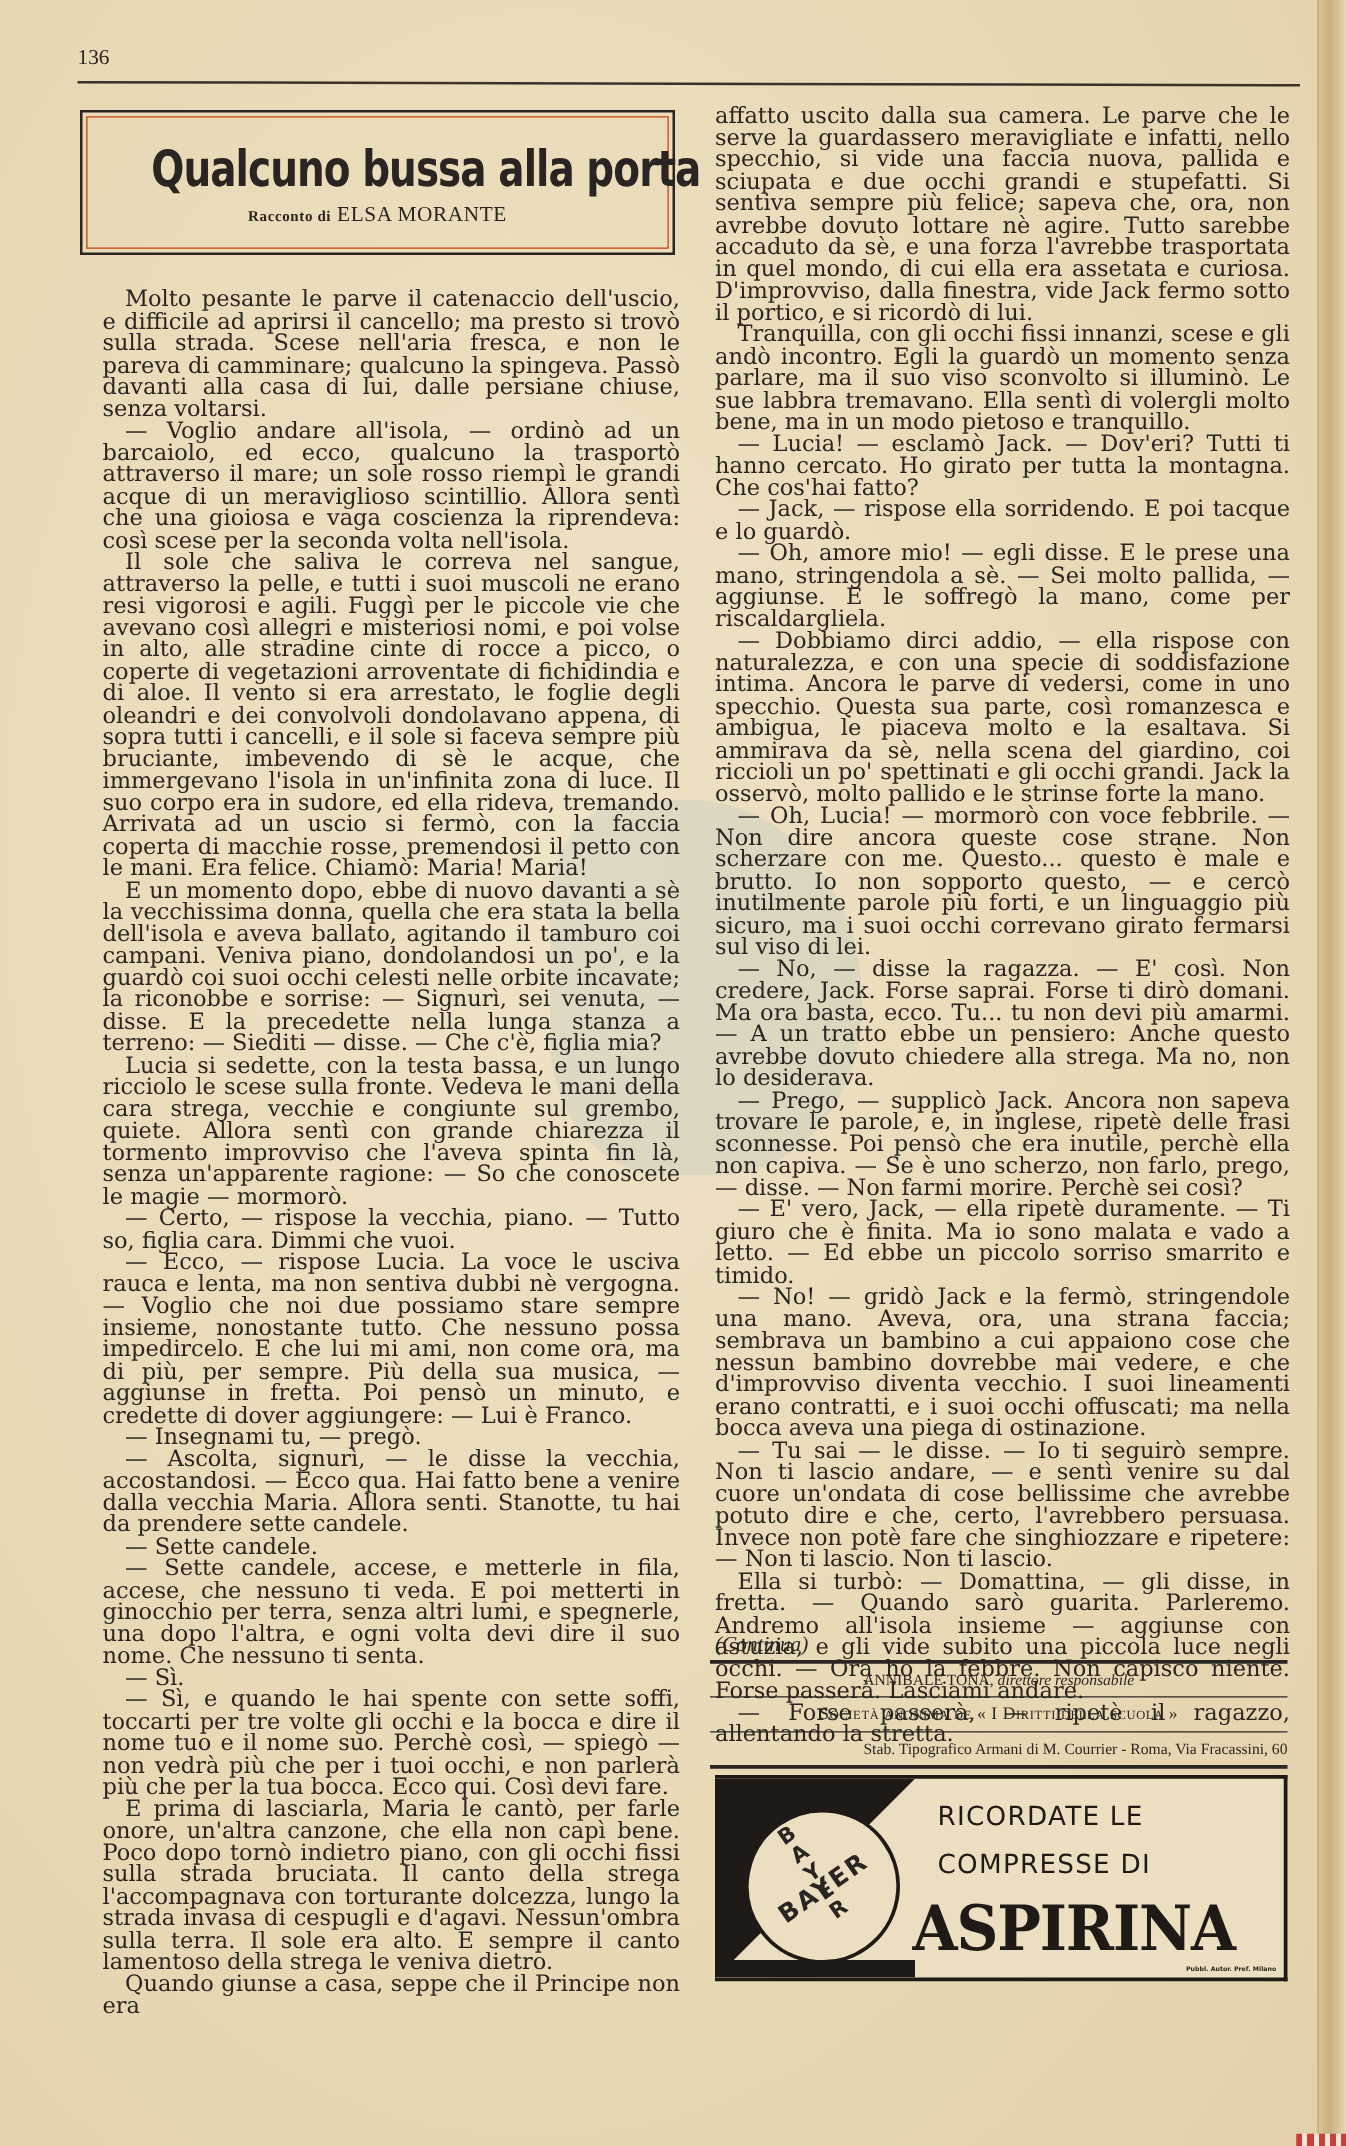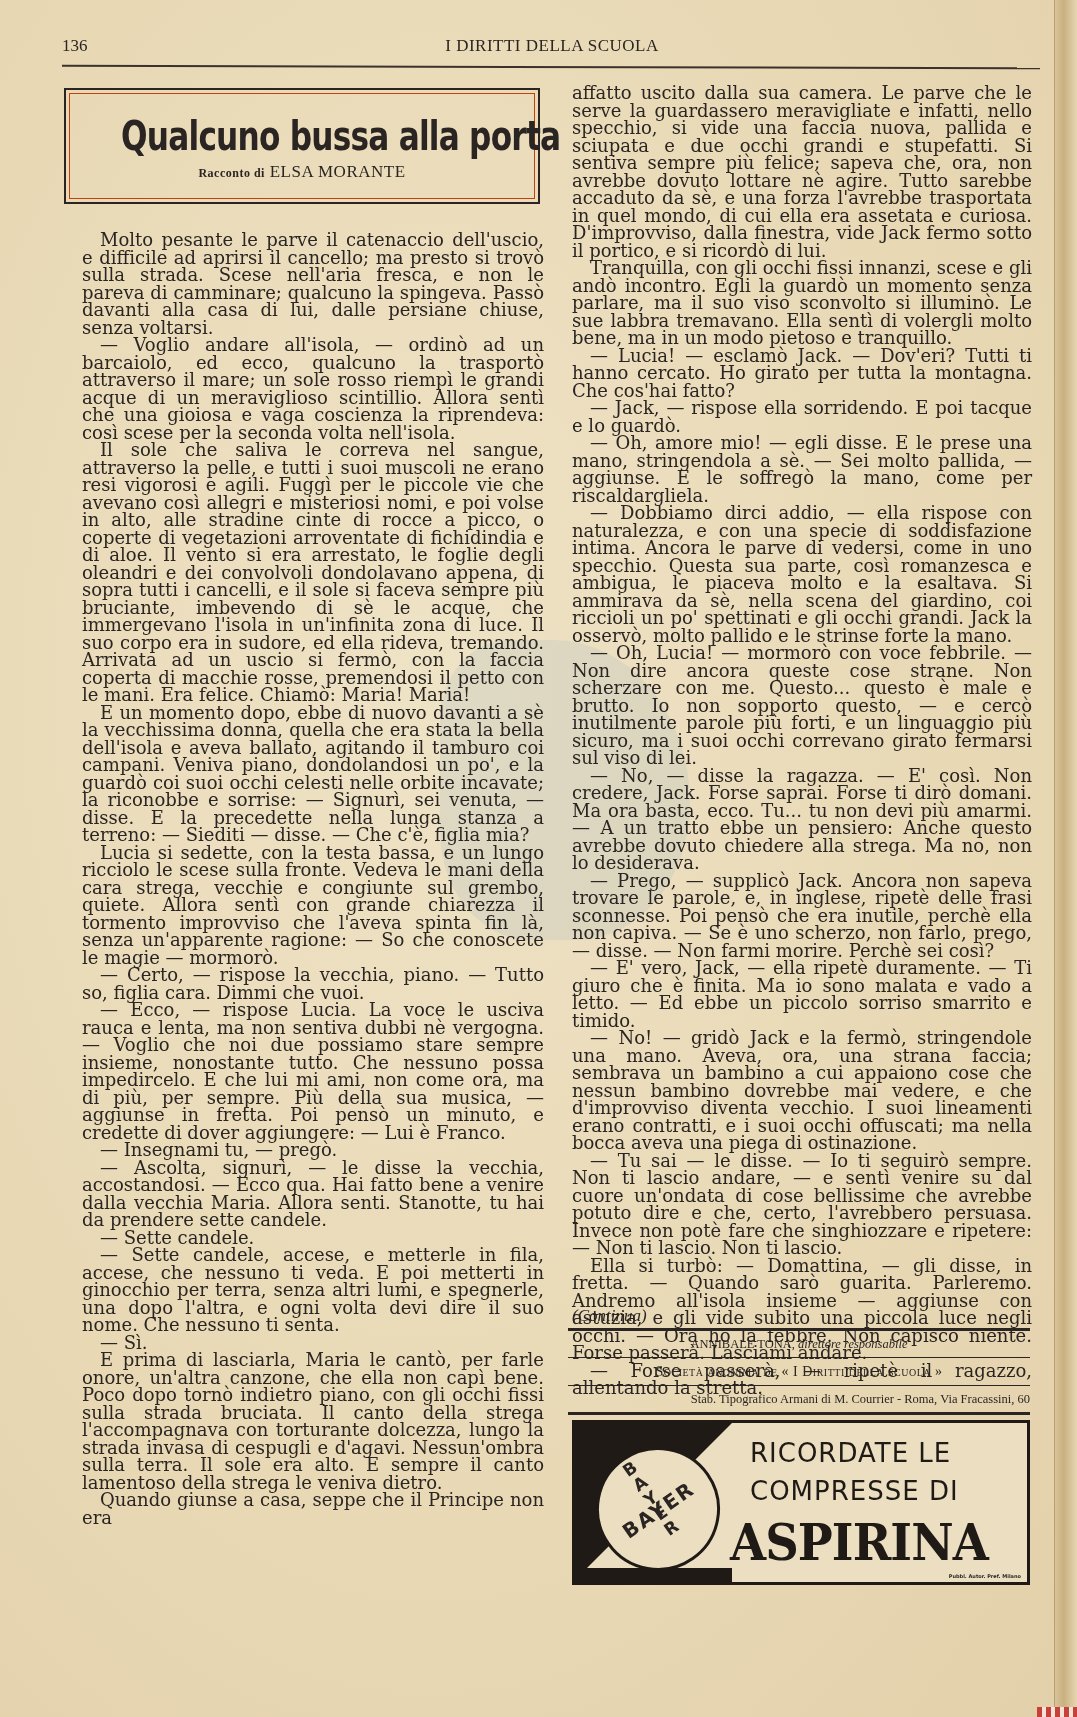--- a/index.html
+++ b/index.html
@@ -89,21 +89,21 @@
     font-family: "DejaVu Sans", sans-serif; font-weight: bold; font-size: 20px; letter-spacing: 2px;
   }
   .ad .tablet .bayer-v {
     position: absolute; left: 48px; top: 0; height: 100%;
     writing-mode: vertical-rl; text-orientation: upright;
     font-family: "DejaVu Sans", sans-serif; font-weight: bold; font-size: 17px; line-height: 22px; letter-spacing: -2px;
     display: flex; align-items: center;
   }
   .ad .line1, .ad .line2 {
     position: absolute; left: 178px; width: 274px;
-    font-family: "DejaVu Sans", sans-serif; font-size: 26px; line-height: 36px;
+    font-family: "DejaVu Sans", sans-serif; font-size: 21px; line-height: 36px;
     letter-spacing: 1px; color: #1f1a16; white-space: nowrap;
   }
   .ad .line1 { top: 12px; }
   .ad .line2 { top: 50px; }
   .ad .brand {
     position: absolute; left: 158px; top: 92px; width: 294px;
     font-family: "DejaVu Serif", serif; font-weight: bold; font-size: 50px; line-height: 56px;
     color: #1f1a16; letter-spacing: -1px; white-space: nowrap;
     transform: scaleX(0.93); transform-origin: left;
   }
@@ -123,21 +123,20 @@
 </style>
 </head>
 <body>
 
 <div class="page-edge"></div>
 <div class="bleed-col"></div>
 <div class="watermark"></div>
 
 <div class="running-head">
   <span class="pg">136</span>
-  <span class="title">I DIRITTI DELLA SCUOLA</span>
 </div>
 <div class="head-rule"></div>
 
 <div class="title-box">
   <div class="inner">
     <div class="main-title">Qualcuno bussa alla porta</div>
     <div class="byline">
       <span class="small">Racconto di</span>
       <span>ELSA MORANTE</span>
     </div>
@@ -150,20 +149,21 @@
   <p>Il sole che saliva le correva nel sangue, attraverso la pelle, e tutti i suoi muscoli ne erano resi vigorosi e agili. Fuggì per le piccole vie che avevano così allegri e misteriosi nomi, e poi volse in alto, alle stradine cinte di rocce a picco, o coperte di vegetazioni arroventate di fichidindia e di aloe. Il vento si era arrestato, le foglie degli oleandri e dei convolvoli dondolavano appena, di sopra tutti i cancelli, e il sole si faceva sempre più bruciante, imbevendo di sè le acque, che immergevano l'isola in un'infinita zona di luce. Il suo corpo era in sudore, ed ella rideva, tremando. Arrivata ad un uscio si fermò, con la faccia coperta di macchie rosse, premendosi il petto con le mani. Era felice. Chiamò: Maria! Maria!</p>
   <p>E un momento dopo, ebbe di nuovo davanti a sè la vecchissima donna, quella che era stata la bella dell'isola e aveva ballato, agitando il tamburo coi campani. Veniva piano, dondolandosi un po', e la guardò coi suoi occhi celesti nelle orbite incavate; la riconobbe e sorrise: — Signurì, sei venuta, — disse. E la precedette nella lunga stanza a terreno: — Siediti — disse. — Che c'è, figlia mia?</p>
   <p>Lucia si sedette, con la testa bassa, e un lungo ricciolo le scese sulla fronte. Vedeva le mani della cara strega, vecchie e congiunte sul grembo, quiete. Allora sentì con grande chiarezza il tormento improvviso che l'aveva spinta fin là, senza un'apparente ragione: — So che conoscete le magie — mormorò.</p>
   <p>— Certo, — rispose la vecchia, piano. — Tutto so, figlia cara. Dimmi che vuoi.</p>
   <p>— Ecco, — rispose Lucia. La voce le usciva rauca e lenta, ma non sentiva dubbi nè vergogna. — Voglio che noi due possiamo stare sempre insieme, nonostante tutto. Che nessuno possa impedircelo. E che lui mi ami, non come ora, ma di più, per sempre. Più della sua musica, — aggiunse in fretta. Poi pensò un minuto, e credette di dover aggiungere: — Lui è Franco.</p>
   <p>— Insegnami tu, — pregò.</p>
   <p>— Ascolta, signurì, — le disse la vecchia, accostandosi. — Ecco qua. Hai fatto bene a venire dalla vecchia Maria. Allora senti. Stanotte, tu hai da prendere sette candele.</p>
   <p>— Sette candele.</p>
   <p>— Sette candele, accese, e metterle in fila, accese, che nessuno ti veda. E poi metterti in ginocchio per terra, senza altri lumi, e spegnerle, una dopo l'altra, e ogni volta devi dire il suo nome. Che nessuno ti senta.</p>
   <p>— Sì.</p>
+  <p>— Sì, e quando le hai spente con sette soffi, toccarti per tre volte gli occhi e la bocca e dire il nome tuo e il nome suo. Perchè così, — spiegò — non vedrà più che per i tuoi occhi, e non parlerà più che per la tua bocca. Ecco qui. Così devi fare.</p>
   <p>E prima di lasciarla, Maria le cantò, per farle onore, un'altra canzone, che ella non capì bene. Poco dopo tornò indietro piano, con gli occhi fissi sulla strada bruciata. Il canto della strega l'accompagnava con torturante dolcezza, lungo la strada invasa di cespugli e d'agavi. Nessun'ombra sulla terra. Il sole era alto. E sempre il canto lamentoso della strega le veniva dietro.</p>
   <p>Quando giunse a casa, seppe che il Principe non era</p>
 </div>
 
 <div class="col col-right">
   <p class="noindent">affatto uscito dalla sua camera. Le parve che le serve la guardassero meravigliate e infatti, nello specchio, si vide una faccia nuova, pallida e sciupata e due occhi grandi e stupefatti. Si sentiva sempre più felice; sapeva che, ora, non avrebbe dovuto lottare nè agire. Tutto sarebbe accaduto da sè, e una forza l'avrebbe trasportata in quel mondo, di cui ella era assetata e curiosa. D'improvviso, dalla finestra, vide Jack fermo sotto il portico, e si ricordò di lui.</p>
   <p>Tranquilla, con gli occhi fissi innanzi, scese e gli andò incontro. Egli la guardò un momento senza parlare, ma il suo viso sconvolto si illuminò. Le sue labbra tremavano. Ella sentì di volergli molto bene, ma in un modo pietoso e tranquillo.</p>
   <p>— Lucia! — esclamò Jack. — Dov'eri? Tutti ti hanno cercato. Ho girato per tutta la montagna. Che cos'hai fatto?</p>
   <p>— Jack, — rispose ella sorridendo. E poi tacque e lo guardò.</p>
   <p>— Oh, amore mio! — egli disse. E le prese una mano, stringendola a sè. — Sei molto pallida, — aggiunse. E le soffregò la mano, come per riscaldargliela.</p>

